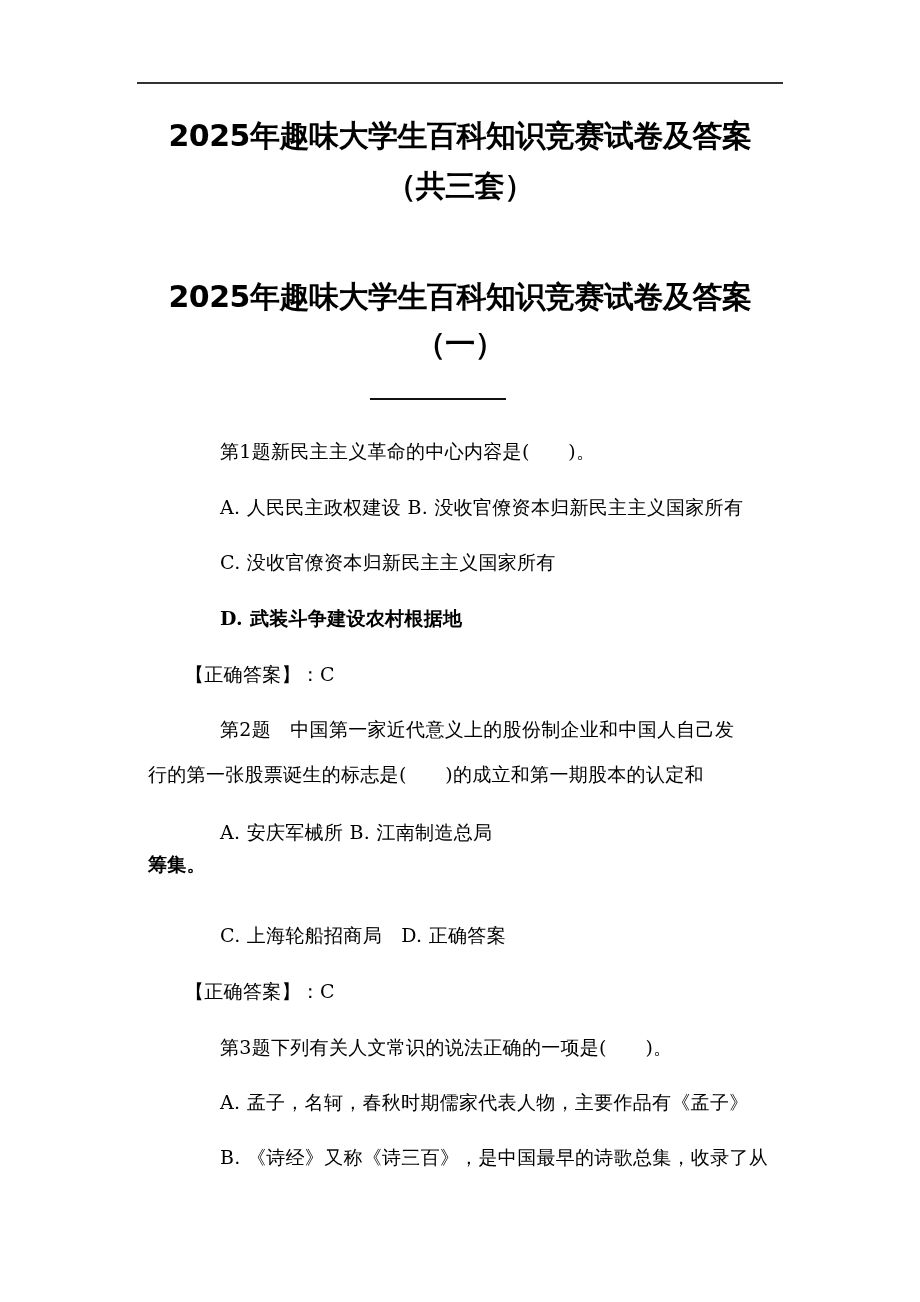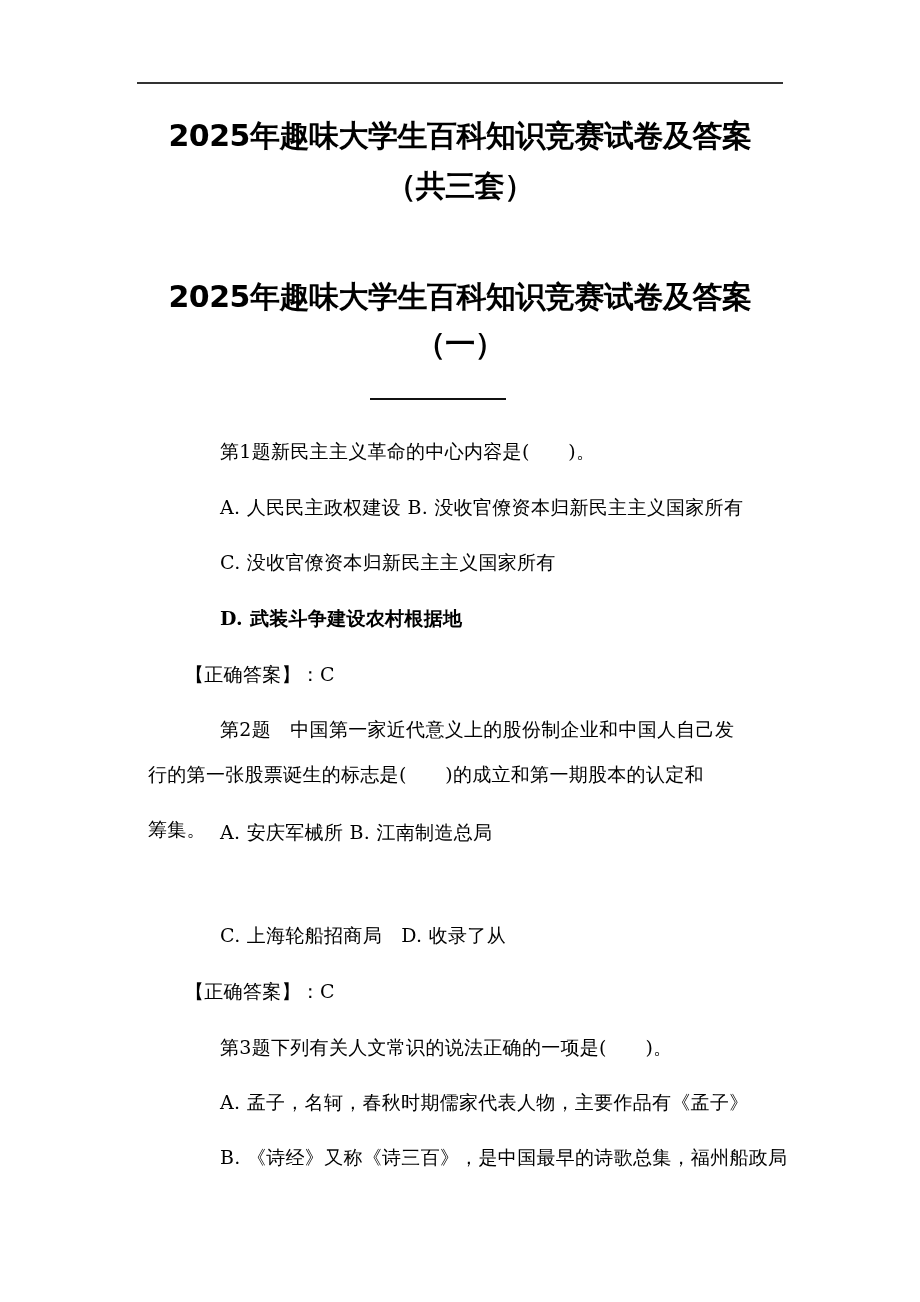--- a/index.html
+++ b/index.html
@@ -71,20 +71,20 @@
 <div class="short-rule"></div>
 
 <div class="line indent" style="top:437px;">第1题新民主主义革命的中心内容是(　　)。</div>
 <div class="line indent" style="top:493px;">A. 人民民主政权建设 B. 没收官僚资本归新民主主义国家所有</div>
 <div class="line indent" style="top:548px;">C. 没收官僚资本归新民主主义国家所有</div>
 <div class="line indent" style="top:604px;font-weight:bold;">D. 武装斗争建设农村根据地</div>
 <div class="line answer" style="top:660px;">【正确答案】：C</div>
 
 <div class="line indent" style="top:715px;">第2题　中国第一家近代意义上的股份制企业和中国人自己发</div>
 <div class="line flush" style="top:744px;margin-top:16px;">行的第一张股票诞生的标志是(　　)的成立和第一期股本的认定和</div>
-<div class="line flush" style="top:815px;">筹集。</div>
+<div class="line flush" style="top:850px;font-weight:bold;">筹集。</div>
 <div class="line indent" style="top:818px;">A. 安庆军械所 B. 江南制造总局</div>
-<div class="line indent" style="top:921px;">C. 上海轮船招商局　D. 收录了从</div>
+<div class="line indent" style="top:921px;">C. 上海轮船招商局　D. 正确答案</div>
 <div class="line answer" style="top:977px;">【正确答案】：C</div>
 
 <div class="line indent" style="top:1033px;">第3题下列有关人文常识的说法正确的一项是(　　)。</div>
 <div class="line indent" style="top:1088px;">A. 孟子，名轲，春秋时期儒家代表人物，主要作品有《孟子》</div>
-<div class="line indent" style="top:1143px;">B. 《诗经》又称《诗三百》，是中国最早的诗歌总集，福州船政局</div>
+<div class="line indent" style="top:1143px;">B. 《诗经》又称《诗三百》，是中国最早的诗歌总集，收录了从</div>
 
 </body></html>

